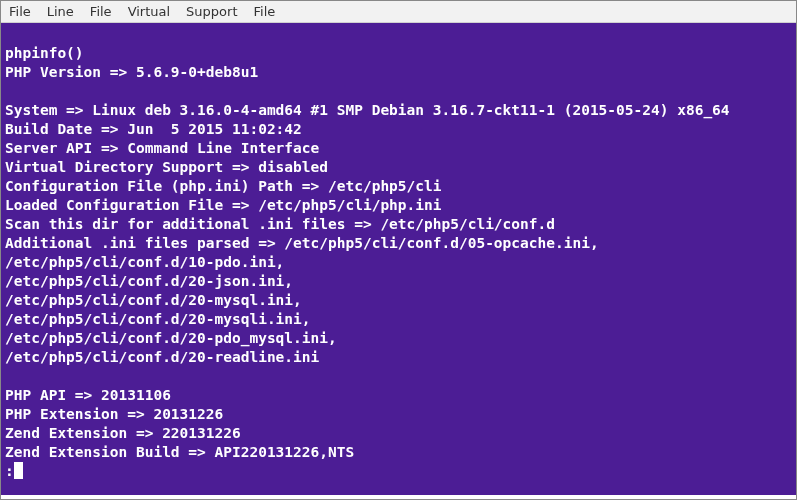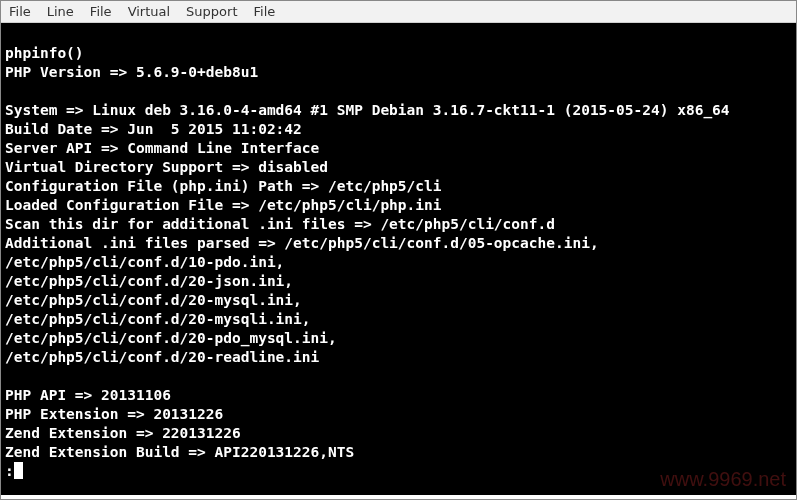--- a/index.html
+++ b/index.html
@@ -22,21 +22,21 @@
       display: flex;
       gap: 16px;
       font-family: "DejaVu Sans", Arial, sans-serif;
       font-size: 13px;
       color: #333;
     }
     .menubar-item {
       cursor: pointer;
     }
     .terminal {
-      background: #000000;
+      background: #4c1d95;
       color: #ffffff;
       padding: 2px 4px;
       font-size: 14.5px;
       line-height: 19px;
       font-weight: bold;
       white-space: pre-wrap;
       word-break: break-all;
       height: calc(100% - 26px);
       position: relative;
     }
@@ -88,14 +88,13 @@
 <span>/etc/php5/cli/conf.d/20-mysql.ini,</span>
 <span>/etc/php5/cli/conf.d/20-mysqli.ini,</span>
 <span>/etc/php5/cli/conf.d/20-pdo_mysql.ini,</span>
 <span>/etc/php5/cli/conf.d/20-readline.ini</span>
 <span></span>
 <span>PHP API =&gt; 20131106</span>
 <span>PHP Extension =&gt; 20131226</span>
 <span>Zend Extension =&gt; 220131226</span>
 <span>Zend Extension Build =&gt; API220131226,NTS</span>
 <span>:</span><span class="cursor"></span>
-<div class="watermark">www.9969.net</div>
 </div>
 
 </body></html>

